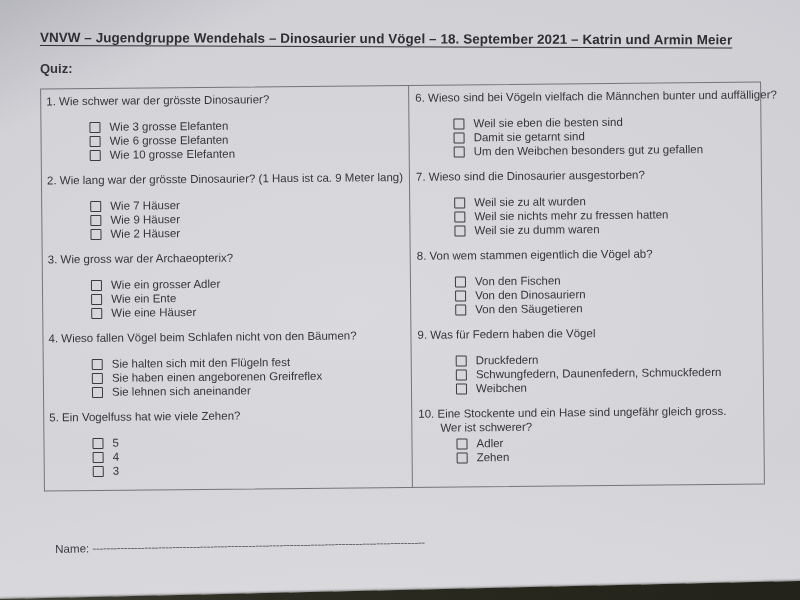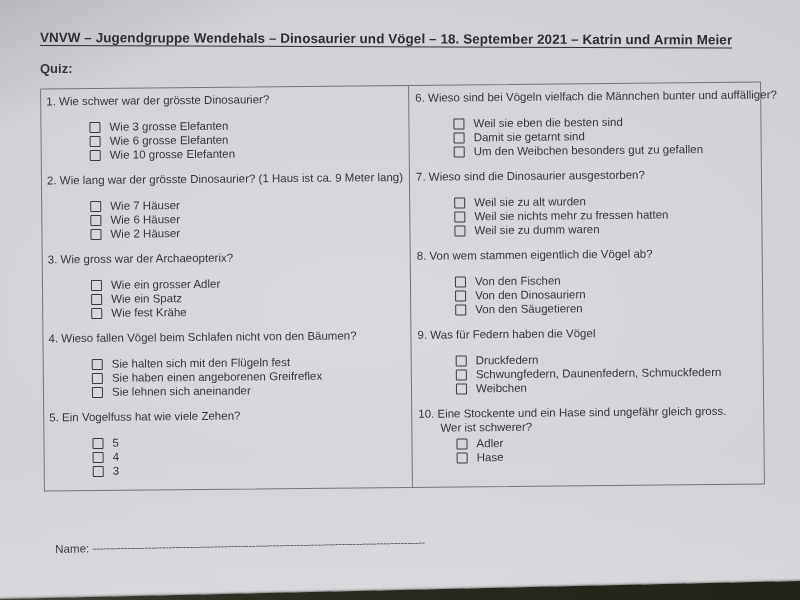--- a/index.html
+++ b/index.html
@@ -94,42 +94,42 @@
         </div>
         <div class="q-block">
           <div class="q-text">2. Wie lang war der grösste Dinosaurier? (1 Haus ist ca. 9 Meter lang)</div>
           <div class="options">
             <div class="option">
               <span class="checkbox"></span>
               <span class="opt-label">Wie 7 Häuser</span>
             </div>
             <div class="option">
               <span class="checkbox"></span>
-              <span class="opt-label">Wie 6 Häuser</span>
+              <span class="opt-label">Wie 9 Häuser</span>
             </div>
             <div class="option">
               <span class="checkbox"></span>
               <span class="opt-label">Wie 2 Häuser</span>
             </div>
           </div>
         </div>
         <div class="q-block">
           <div class="q-text">3. Wie gross war der Archaeopterix?</div>
           <div class="options">
             <div class="option">
               <span class="checkbox"></span>
               <span class="opt-label">Wie ein grosser Adler</span>
             </div>
             <div class="option">
               <span class="checkbox"></span>
-              <span class="opt-label">Wie ein Spatz</span>
-            </div>
-            <div class="option">
-              <span class="checkbox"></span>
-              <span class="opt-label">Wie fest Krähe</span>
+              <span class="opt-label">Wie ein Ente</span>
+            </div>
+            <div class="option">
+              <span class="checkbox"></span>
+              <span class="opt-label">Wie eine Häuser</span>
             </div>
           </div>
         </div>
         <div class="q-block">
           <div class="q-text">4. Wieso fallen Vögel beim Schlafen nicht von den Bäumen?</div>
           <div class="options">
             <div class="option">
               <span class="checkbox"></span>
               <span class="opt-label">Sie halten sich mit den Flügeln fest</span>
             </div>
@@ -233,21 +233,21 @@
         <div class="q-block compact">
           <div class="q-text">10. Eine Stockente und ein Hase sind ungefähr gleich gross.</div>
           <div class="q-text2">Wer ist schwerer?</div>
           <div class="options">
             <div class="option">
               <span class="checkbox"></span>
               <span class="opt-label">Adler</span>
             </div>
             <div class="option">
               <span class="checkbox"></span>
-              <span class="opt-label">Hase</span>
+              <span class="opt-label">Zehen</span>
             </div>
           </div>
         </div>
       </div>
   </div>
 
   <div class="name-row">
     <span>Name:</span>
     <span class="name-dashes">------------------------------------------------------------------------------------------------</span>
   </div>

